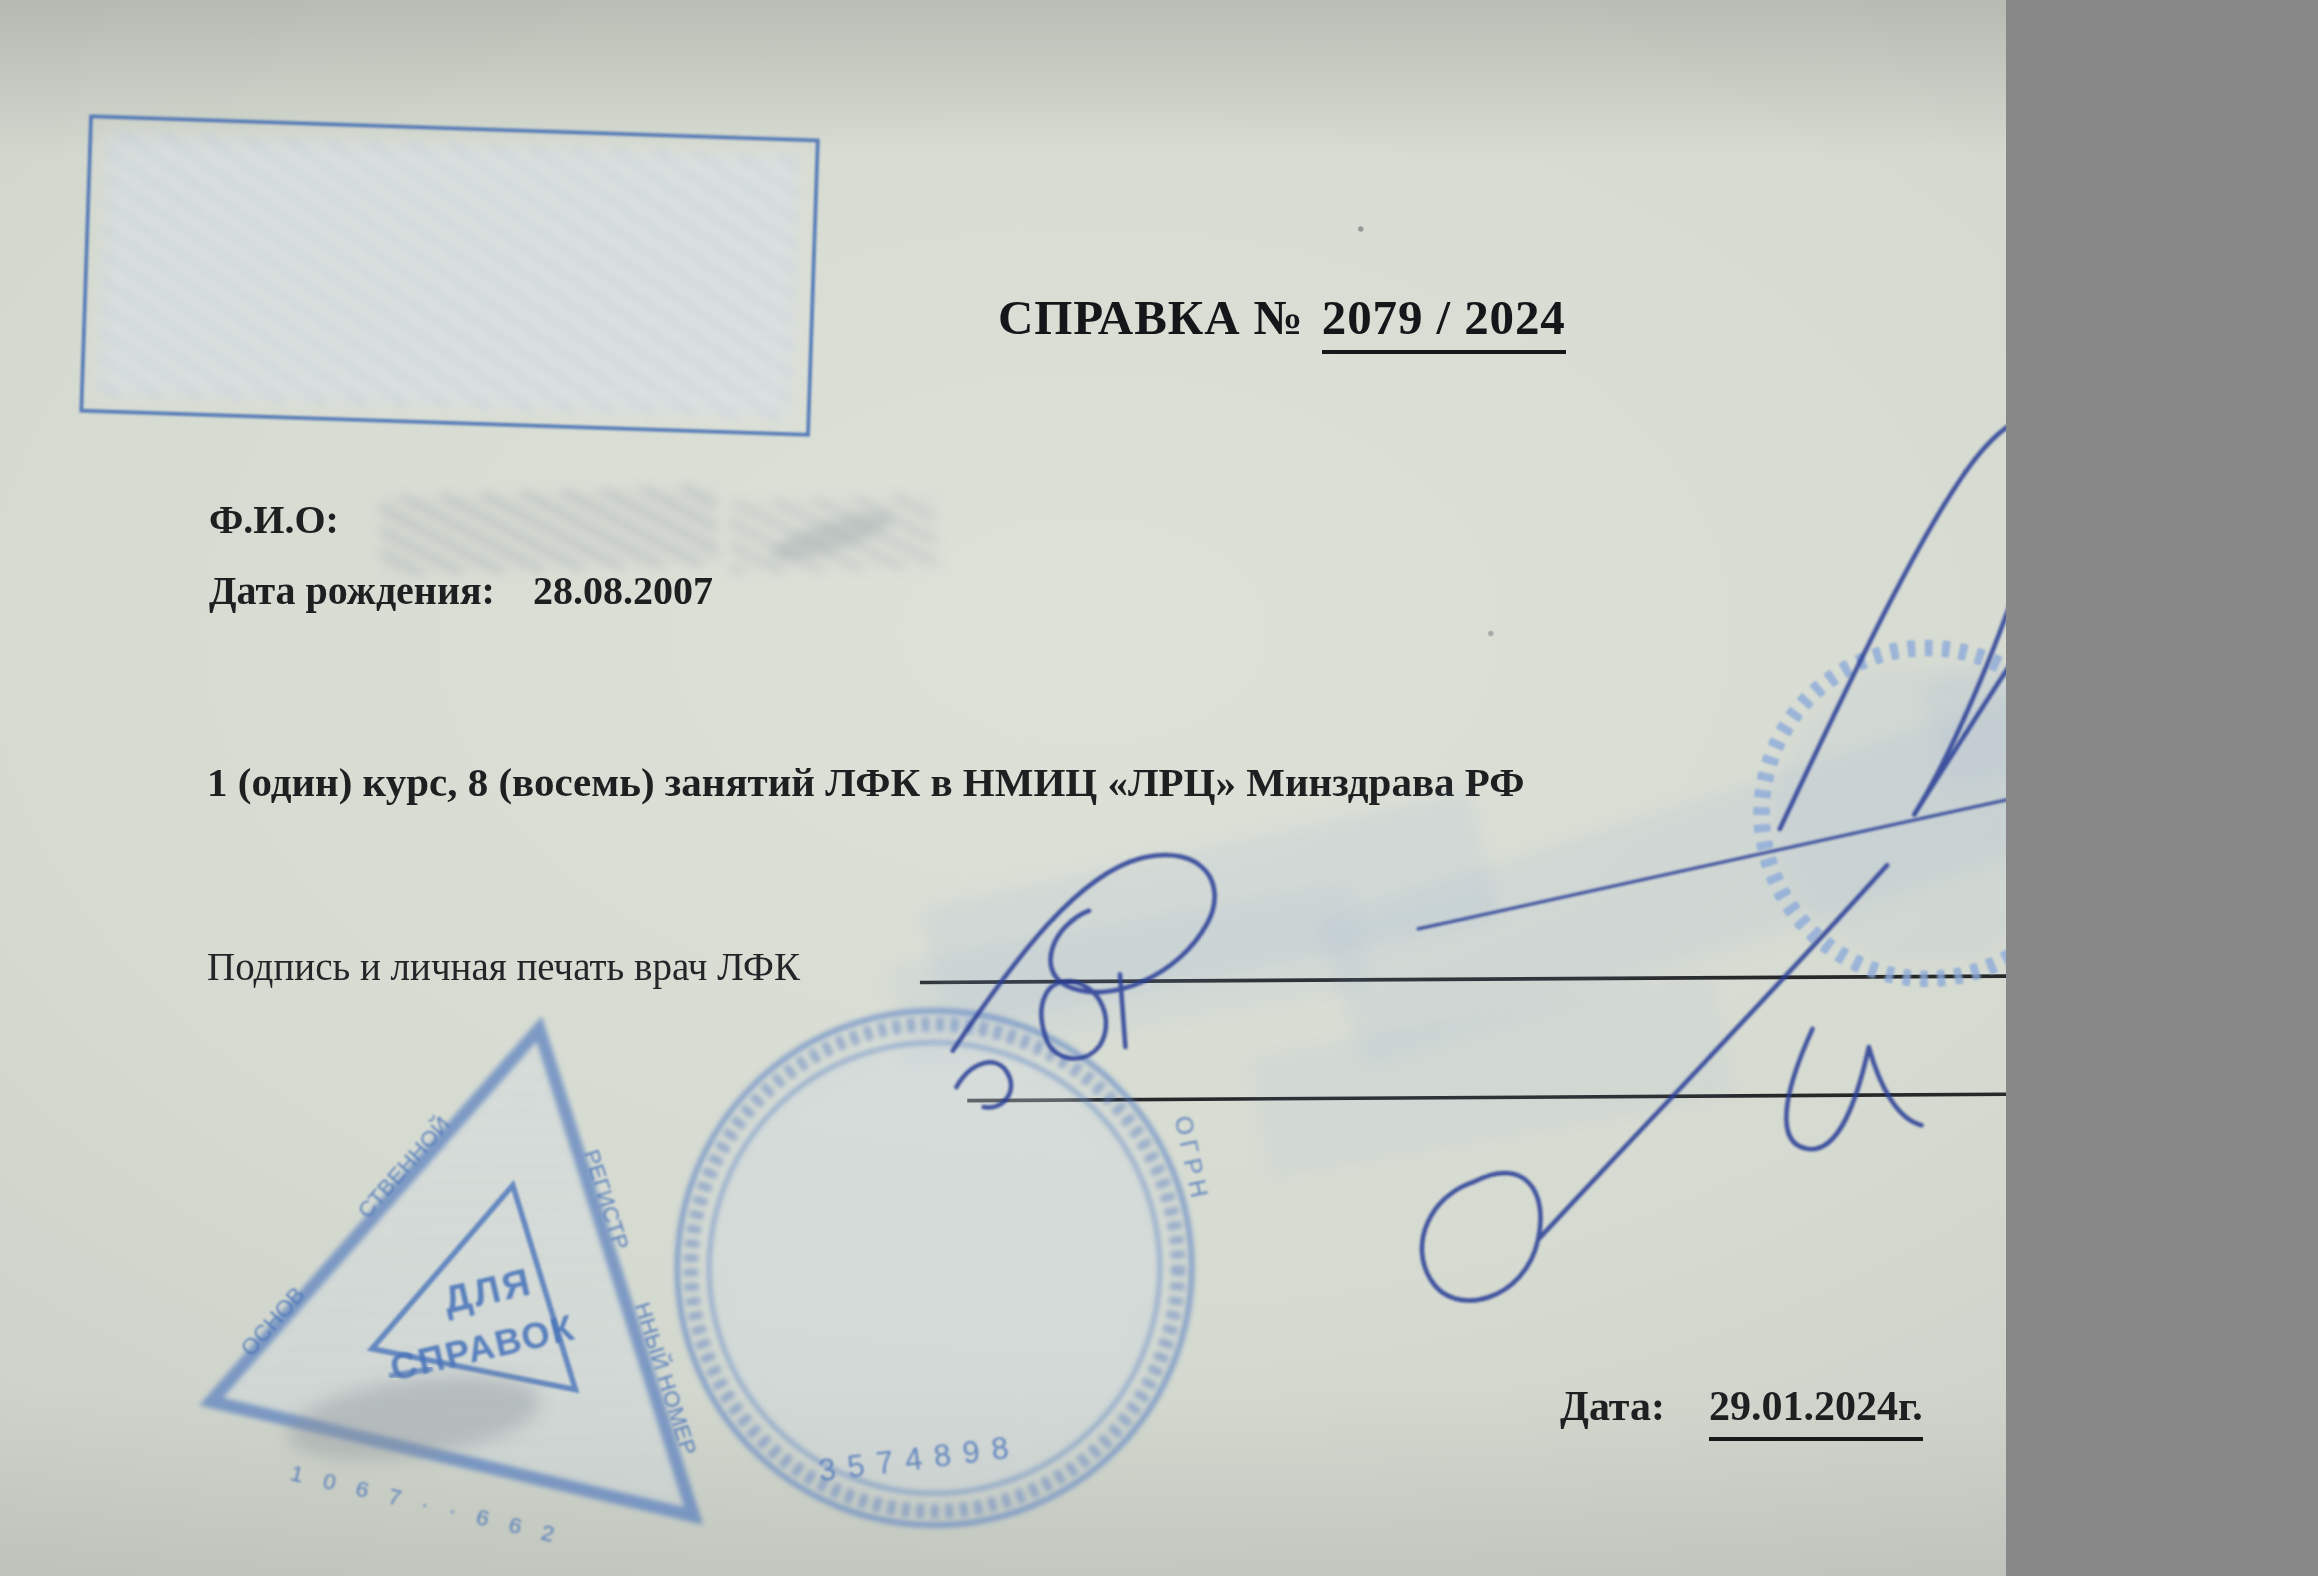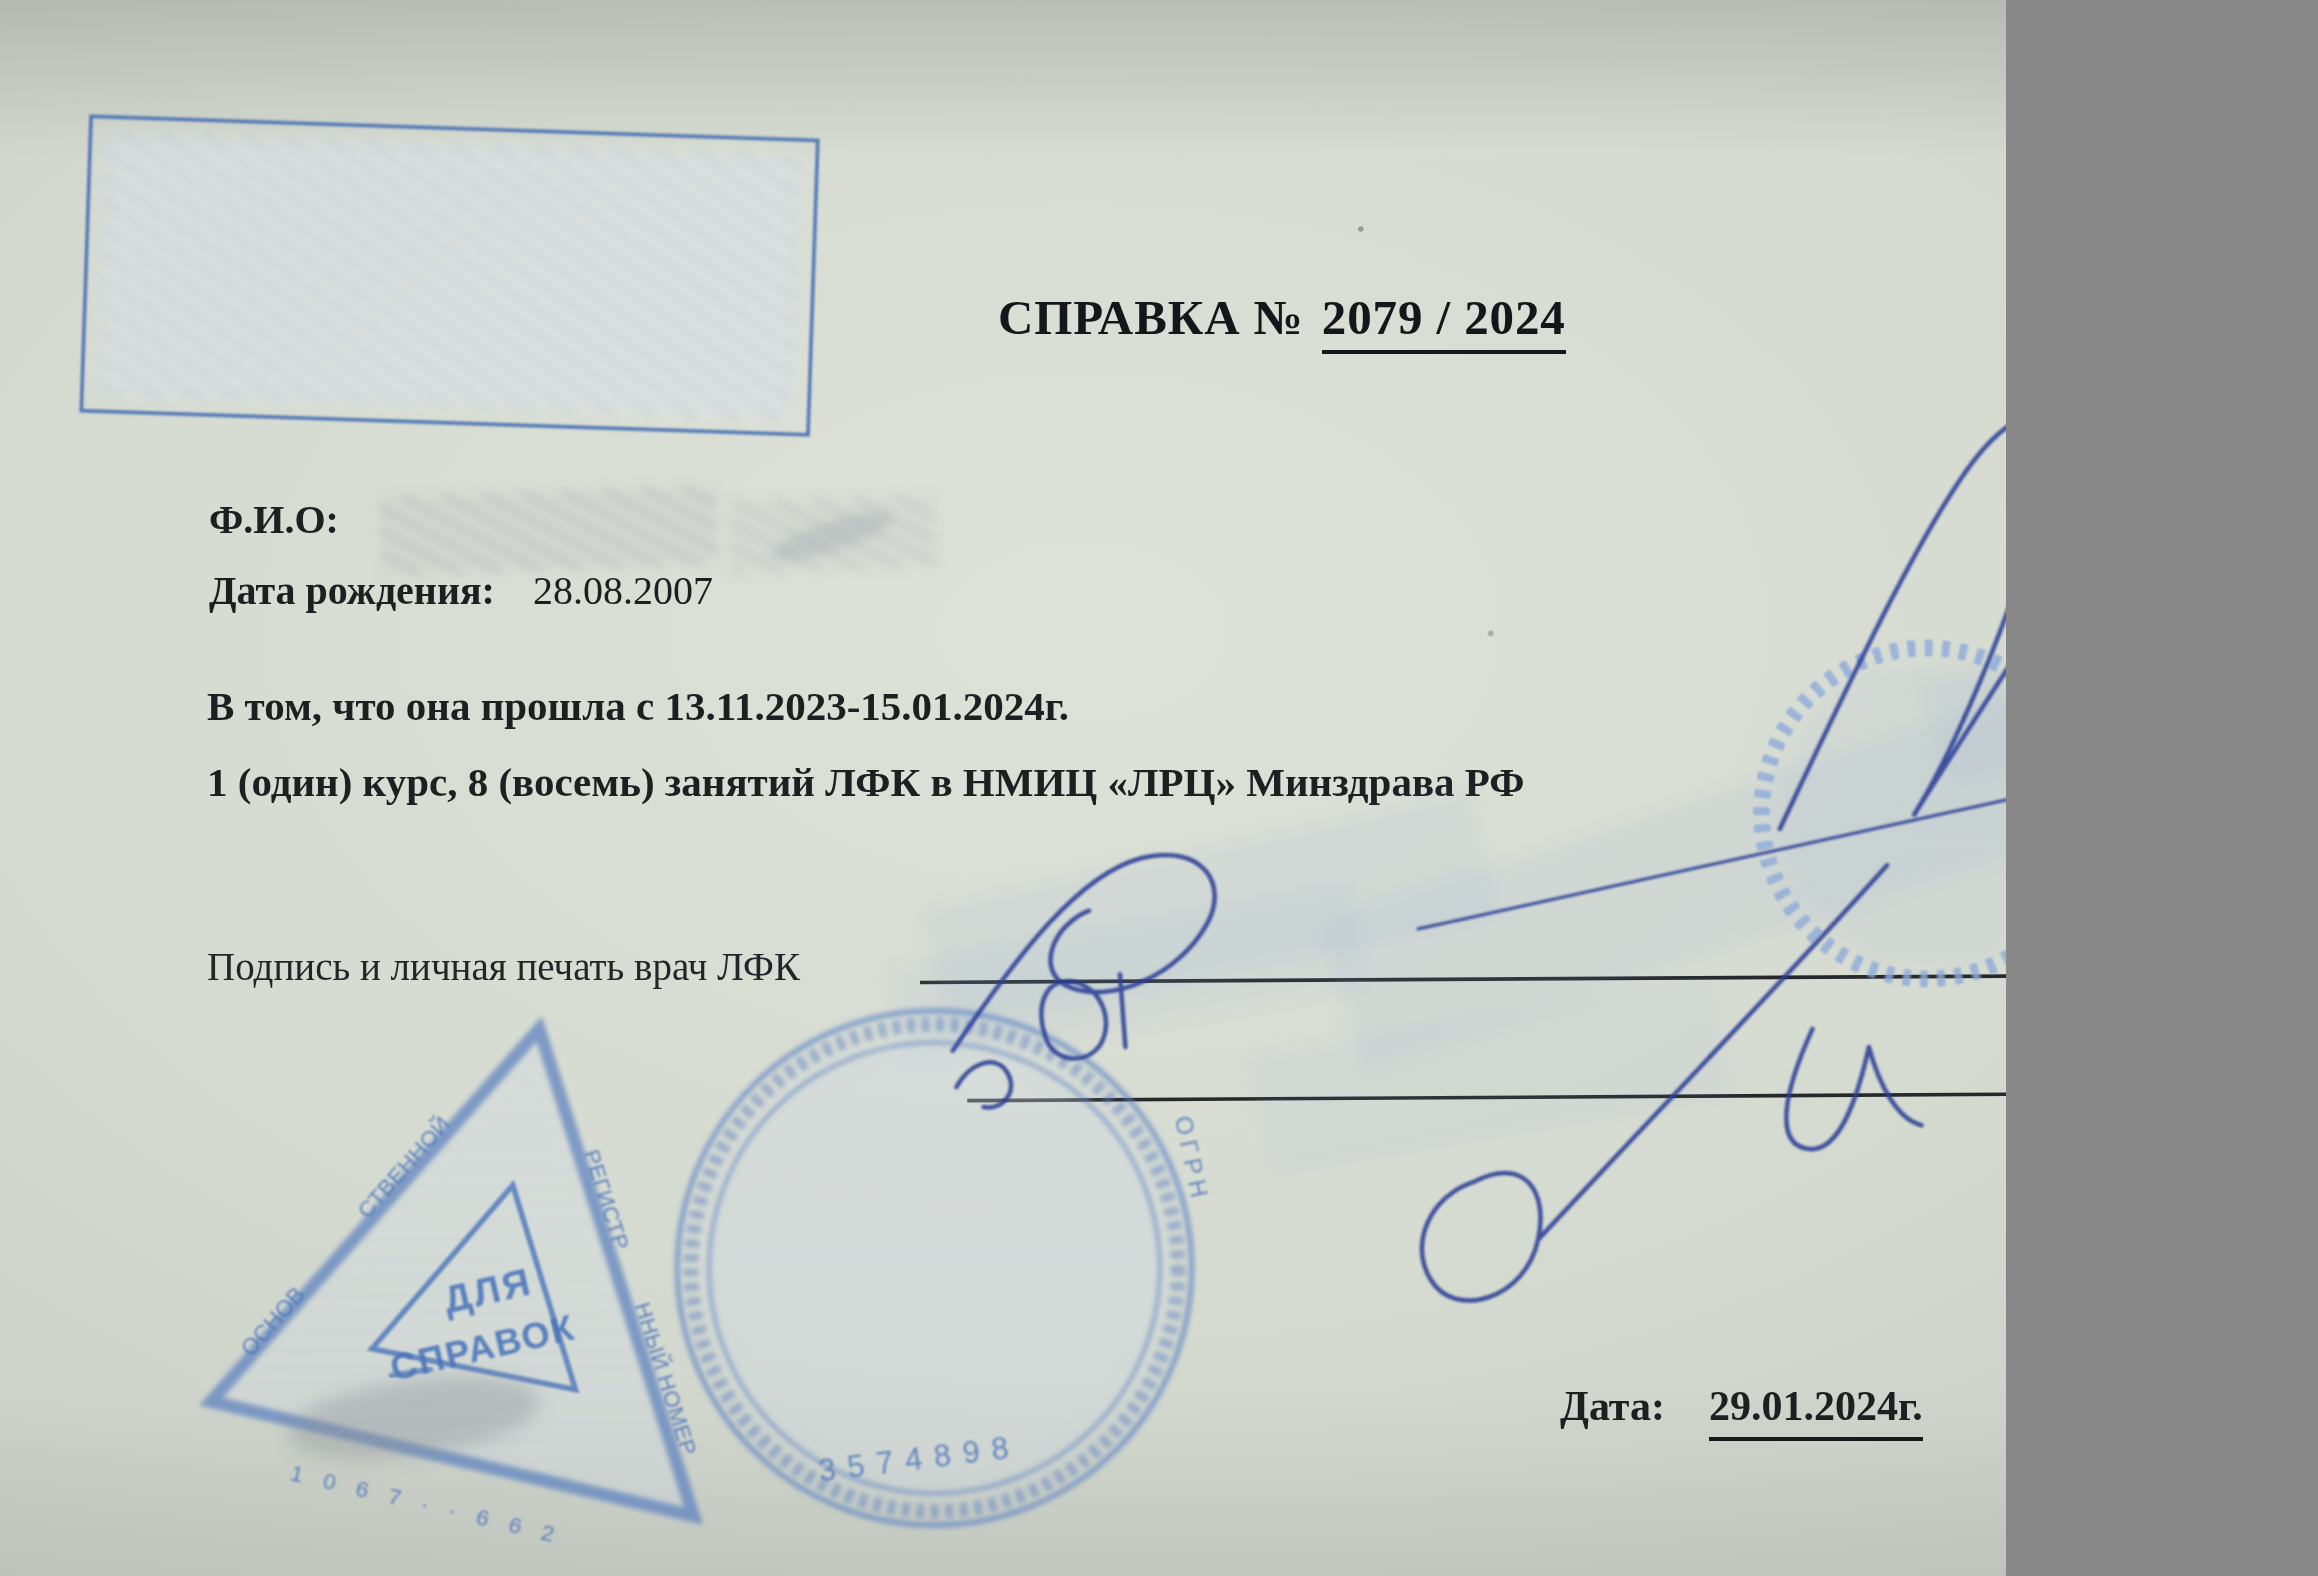--- a/index.html
+++ b/index.html
@@ -11,21 +11,21 @@
       radial-gradient(120% 95% at 54% 40%, #dde1d8 0%, #d6dbd1 45%, #c9cfc7 78%, #b4bab3 100%);
   }
   .txt{position:absolute;white-space:nowrap;color:#1d1f21;z-index:1;}
   .bold{font-weight:bold;}
   .title{font-size:49px;letter-spacing:0.9px;color:#141619;}
   .title .num{margin-left:18px;border-bottom:4.5px solid #17181a;padding-bottom:4.5px;}
   .f44{font-size:40px;}
   .f45{font-size:41px;}
   .f43{font-size:39px;color:#232528;text-align:right;}
   .f46{font-size:42px;}
-  .val{font-weight:normal;}
+  .val{font-weight:bold;}
   .date-val{margin-left:44px;border-bottom:4.5px solid #17181a;padding-bottom:8px;}
   .dob-val{margin-left:38px;}
   svg.overlay{position:absolute;left:0;top:0;z-index:2;pointer-events:none;}
 </style>
 </head>
 <body>
 
 <div id="canvas">
 
   <div class="txt title bold" style="left:998px;top:289px;">
@@ -33,21 +33,20 @@
   </div>
 
   <div class="txt f44 bold" style="left:209px;top:496px;">
     <span>Ф.И.О:</span>
   </div>
 
   <div class="txt f44" style="left:209px;top:567px;">
     <span class="bold">Дата рождения:</span><span class="val dob-val">28.08.2007</span>
   </div>
 
-  <div class="txt f45 bold" style="left:207px;top:682px;">В том, что она прошла с 13.11.2023-15.01.2024г.</div>
   <div class="txt f45 bold" style="left:207px;top:758px;">1 (один) курс, 8 (восемь) занятий ЛФК в НМИЦ «ЛРЦ» Минздрава РФ</div>
 
   <div class="txt f43" style="left:207px;top:944px;">Подпись и личная печать врач ЛФК</div>
 
   <div class="txt f46 bold" style="left:1560px;top:1382px;">
     <span>Дата:</span><span class="date-val">29.01.2024г.</span>
   </div>
 
   <svg class="overlay" width="2318" height="1576" viewBox="0 0 2550 1734">
     <defs>

